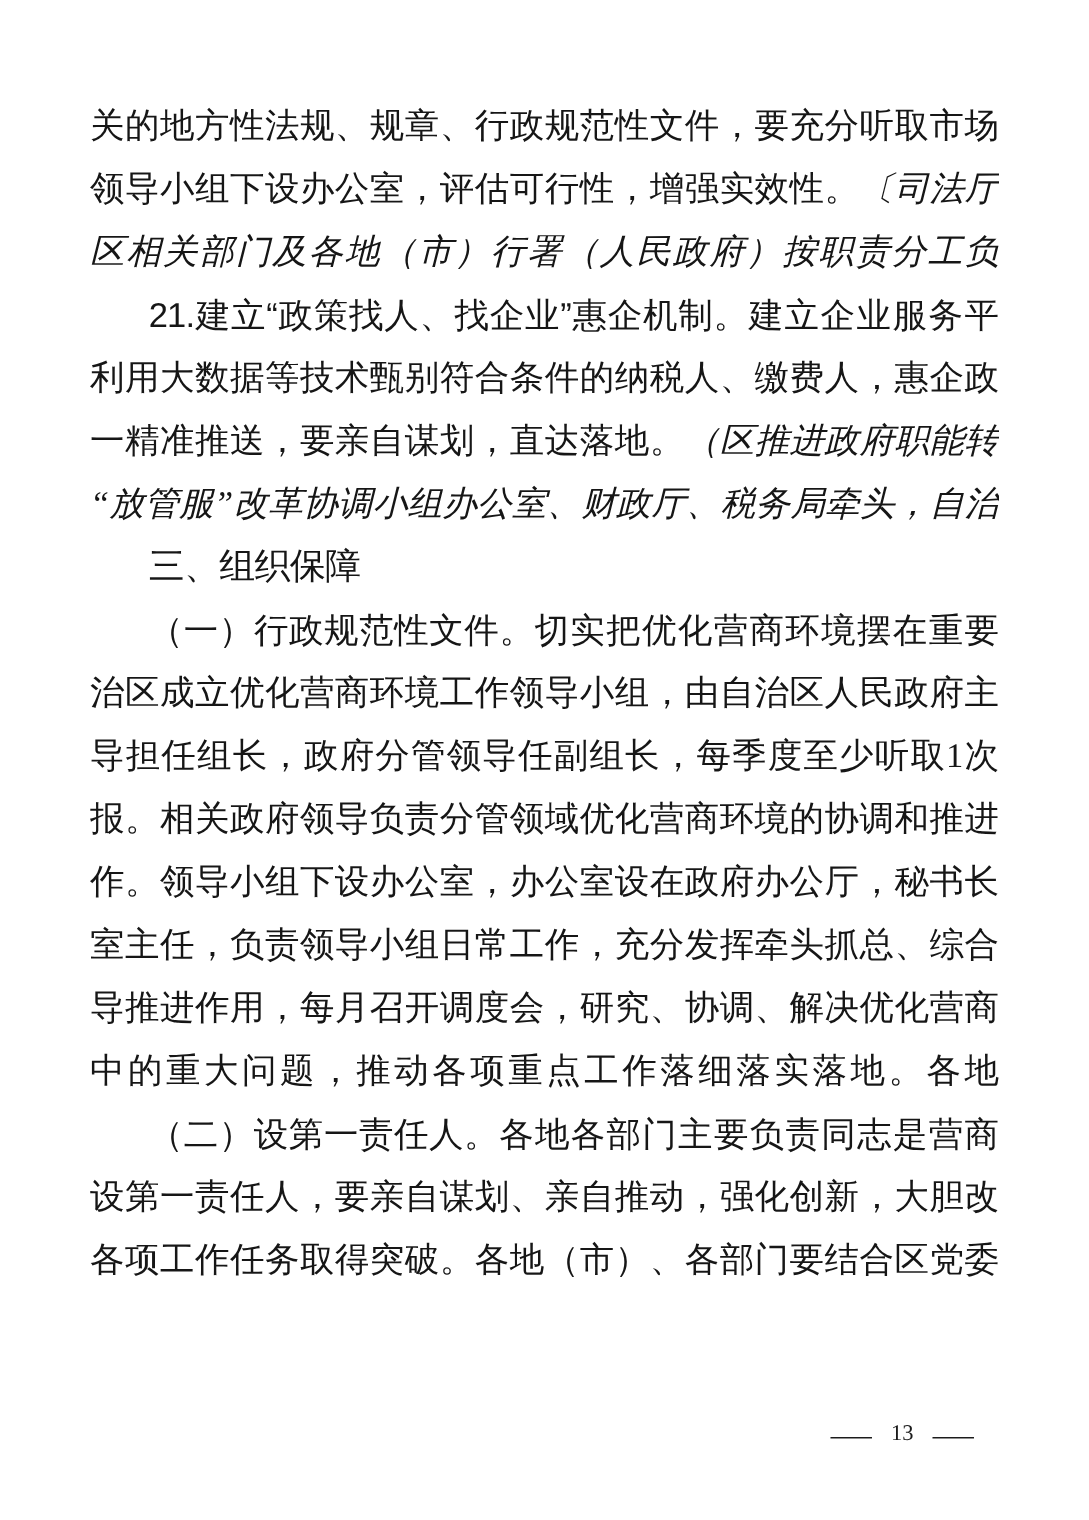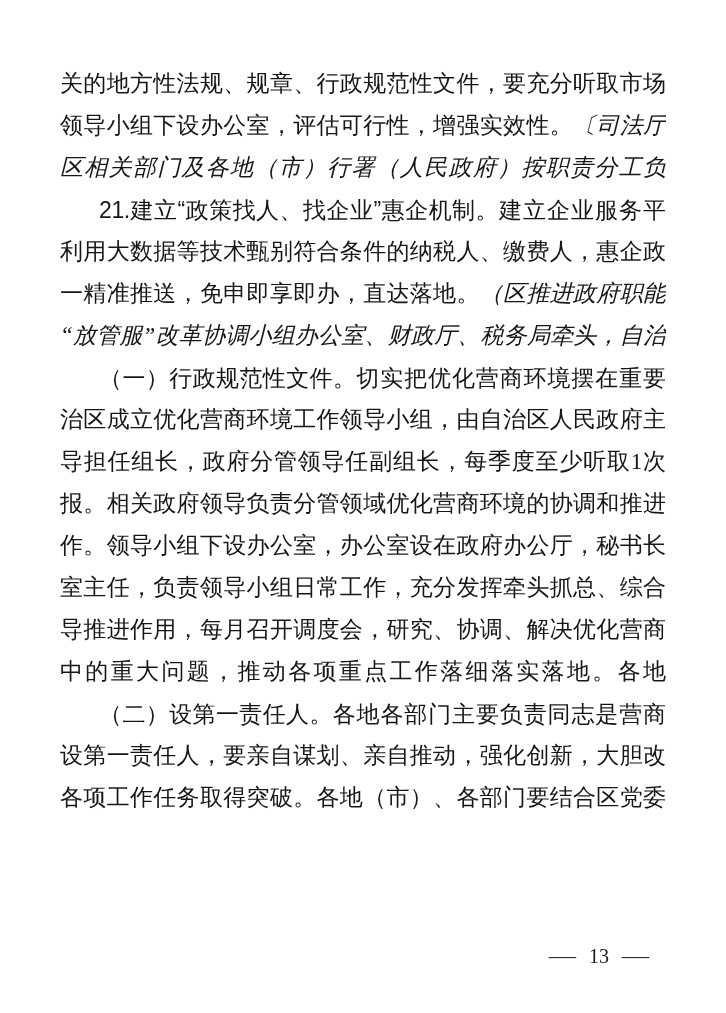--- a/index.html
+++ b/index.html
@@ -65,35 +65,36 @@
     font-size: 21px;
     color: #1b1b1b;
     font-family: "Liberation Serif", "DejaVu Serif", serif;
   }
   .footer .dash {
     letter-spacing: 0;
     transform: scaleX(1.3);
     display: inline-block;
   }
   .footer .pnum {
-    font-size: 20px;
+    font-size: 15px;
   }
 </style>
 </head>
 <body>
 
 <div class="page">
   <div class="doc-body" id="doc-body">
       <div class="line"><span class="seg song">关的地方性法规、规章、行政规范性文件，要充分听取市场主体、行</span></div>
       <div class="line"><span class="seg song">领导小组下设办公室，评估可行性，增强实效性。</span><span class="seg kai">〔司法厅牵头，自治</span></div>
       <div class="line para-end"><span class="seg kai">区相关部门及各地（市）行署（人民政府）按职责分工负责〕</span></div>
       <div class="line indent"><span class="seg hei">21.建立“政策找人、找企业”惠企机制。</span><span class="seg song">建立企业服务平台，</span></div>
       <div class="line"><span class="seg song">利用大数据等技术甄别符合条件的纳税人、缴费人，惠企政策一对</span></div>
-      <div class="line"><span class="seg song">一精准推送，免申即享即办，直达落地。</span><span class="seg kai">（区推进政府职能转变和</span></div>
+      <div class="line"><span class="seg song">一精准推送，要亲自谋划，直达落地。</span><span class="seg kai">（区推进政府职能转变和</span></div>
       <div class="line"><span class="seg kai">“放管服”改革协调小组办公室、财政厅、税务局牵头，自治区相关</span></div>
+      <div class="line indent heading para-end"><span class="seg hei">三、组织保障</span></div>
       <div class="line indent"><span class="seg hei">（一）行政规范性文件。</span><span class="seg song">切实把优化营商环境摆在重要位置，自</span></div>
       <div class="line"><span class="seg song">治区成立优化营商环境工作领导小组，由自治区人民政府主要领</span></div>
       <div class="line"><span class="seg song">导担任组长，政府分管领导任副组长，每季度至少听取1次工作汇</span></div>
       <div class="line"><span class="seg song">报。相关政府领导负责分管领域优化营商环境的协调和推进工</span></div>
       <div class="line"><span class="seg song">作。领导小组下设办公室，办公室设在政府办公厅，秘书长任办公</span></div>
       <div class="line"><span class="seg song">室主任，负责领导小组日常工作，充分发挥牵头抓总、综合协调、督</span></div>
       <div class="line"><span class="seg song">导推进作用，每月召开调度会，研究、协调、解决优化营商环境建设</span></div>
       <div class="line"><span class="seg song">中的重大问题，推动各项重点工作落细落实落地。各地（市）、县</span></div>
       <div class="line indent"><span class="seg hei">（二）设第一责任人。</span><span class="seg song">各地各部门主要负责同志是营商环境建</span></div>
       <div class="line"><span class="seg song">设第一责任人，要亲自谋划、亲自推动，强化创新，大胆改革，确保</span></div>

